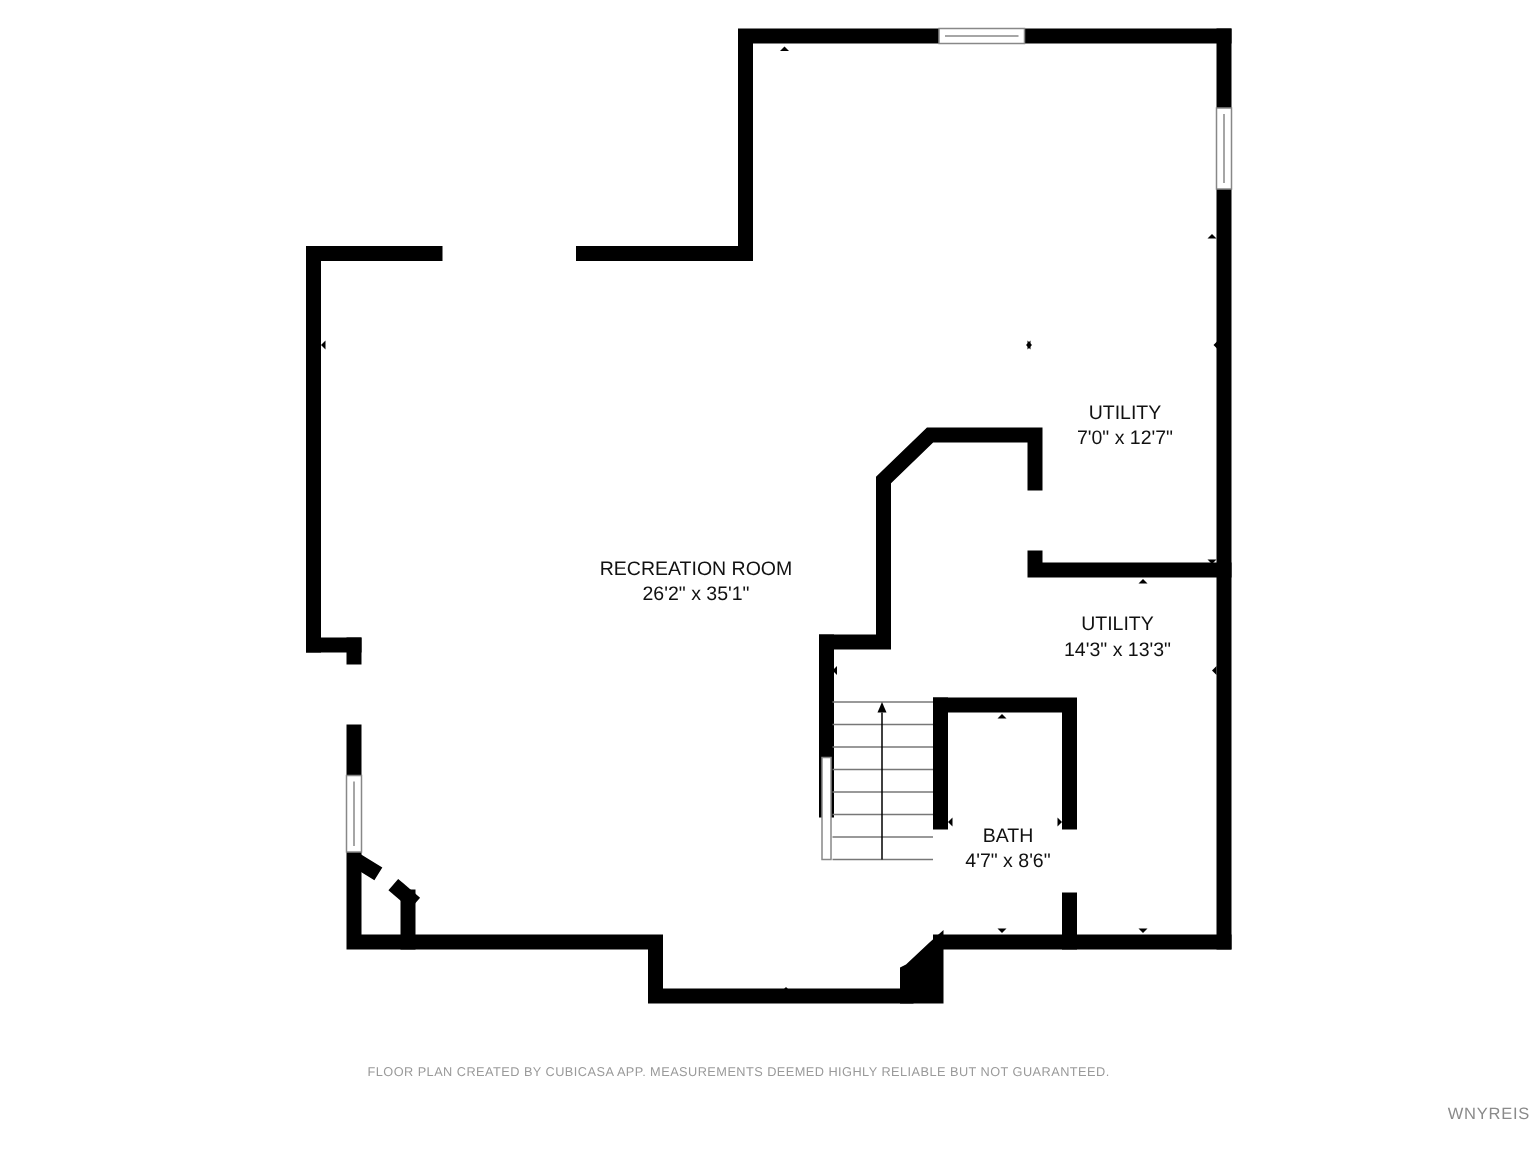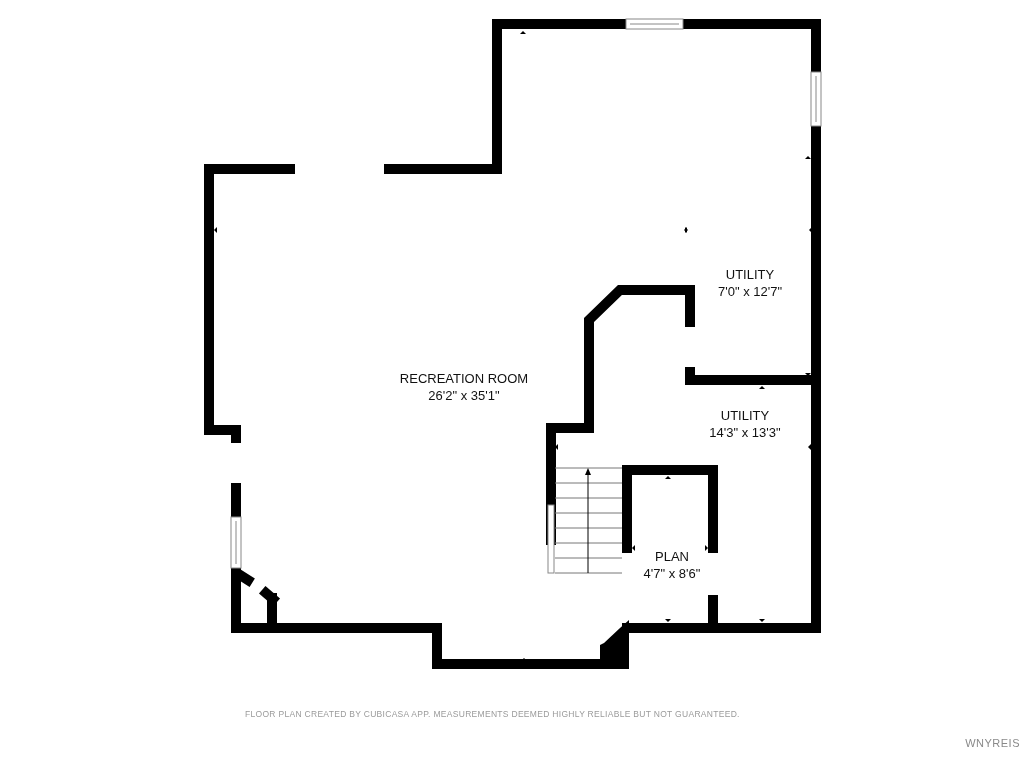--- a/index.html
+++ b/index.html
@@ -90,19 +90,19 @@
   </div>
   <div class="label" style="left:750px;top:266px;">
     <div>UTILITY</div>
     <div>7'0" x 12'7"</div>
   </div>
   <div class="label" style="left:745px;top:407px;">
     <div>UTILITY</div>
     <div>14'3" x 13'3"</div>
   </div>
   <div class="label" style="left:672px;top:548px;">
-    <div>PLAN</div>
+    <div>BATH</div>
     <div>4'7" x 8'6"</div>
   </div>
 
   <div class="footer">FLOOR PLAN CREATED BY CUBICASA APP. MEASUREMENTS DEEMED HIGHLY RELIABLE BUT NOT GUARANTEED.</div>
   <div class="brand">WNYREIS</div>
 </div>
 
 </body></html>

